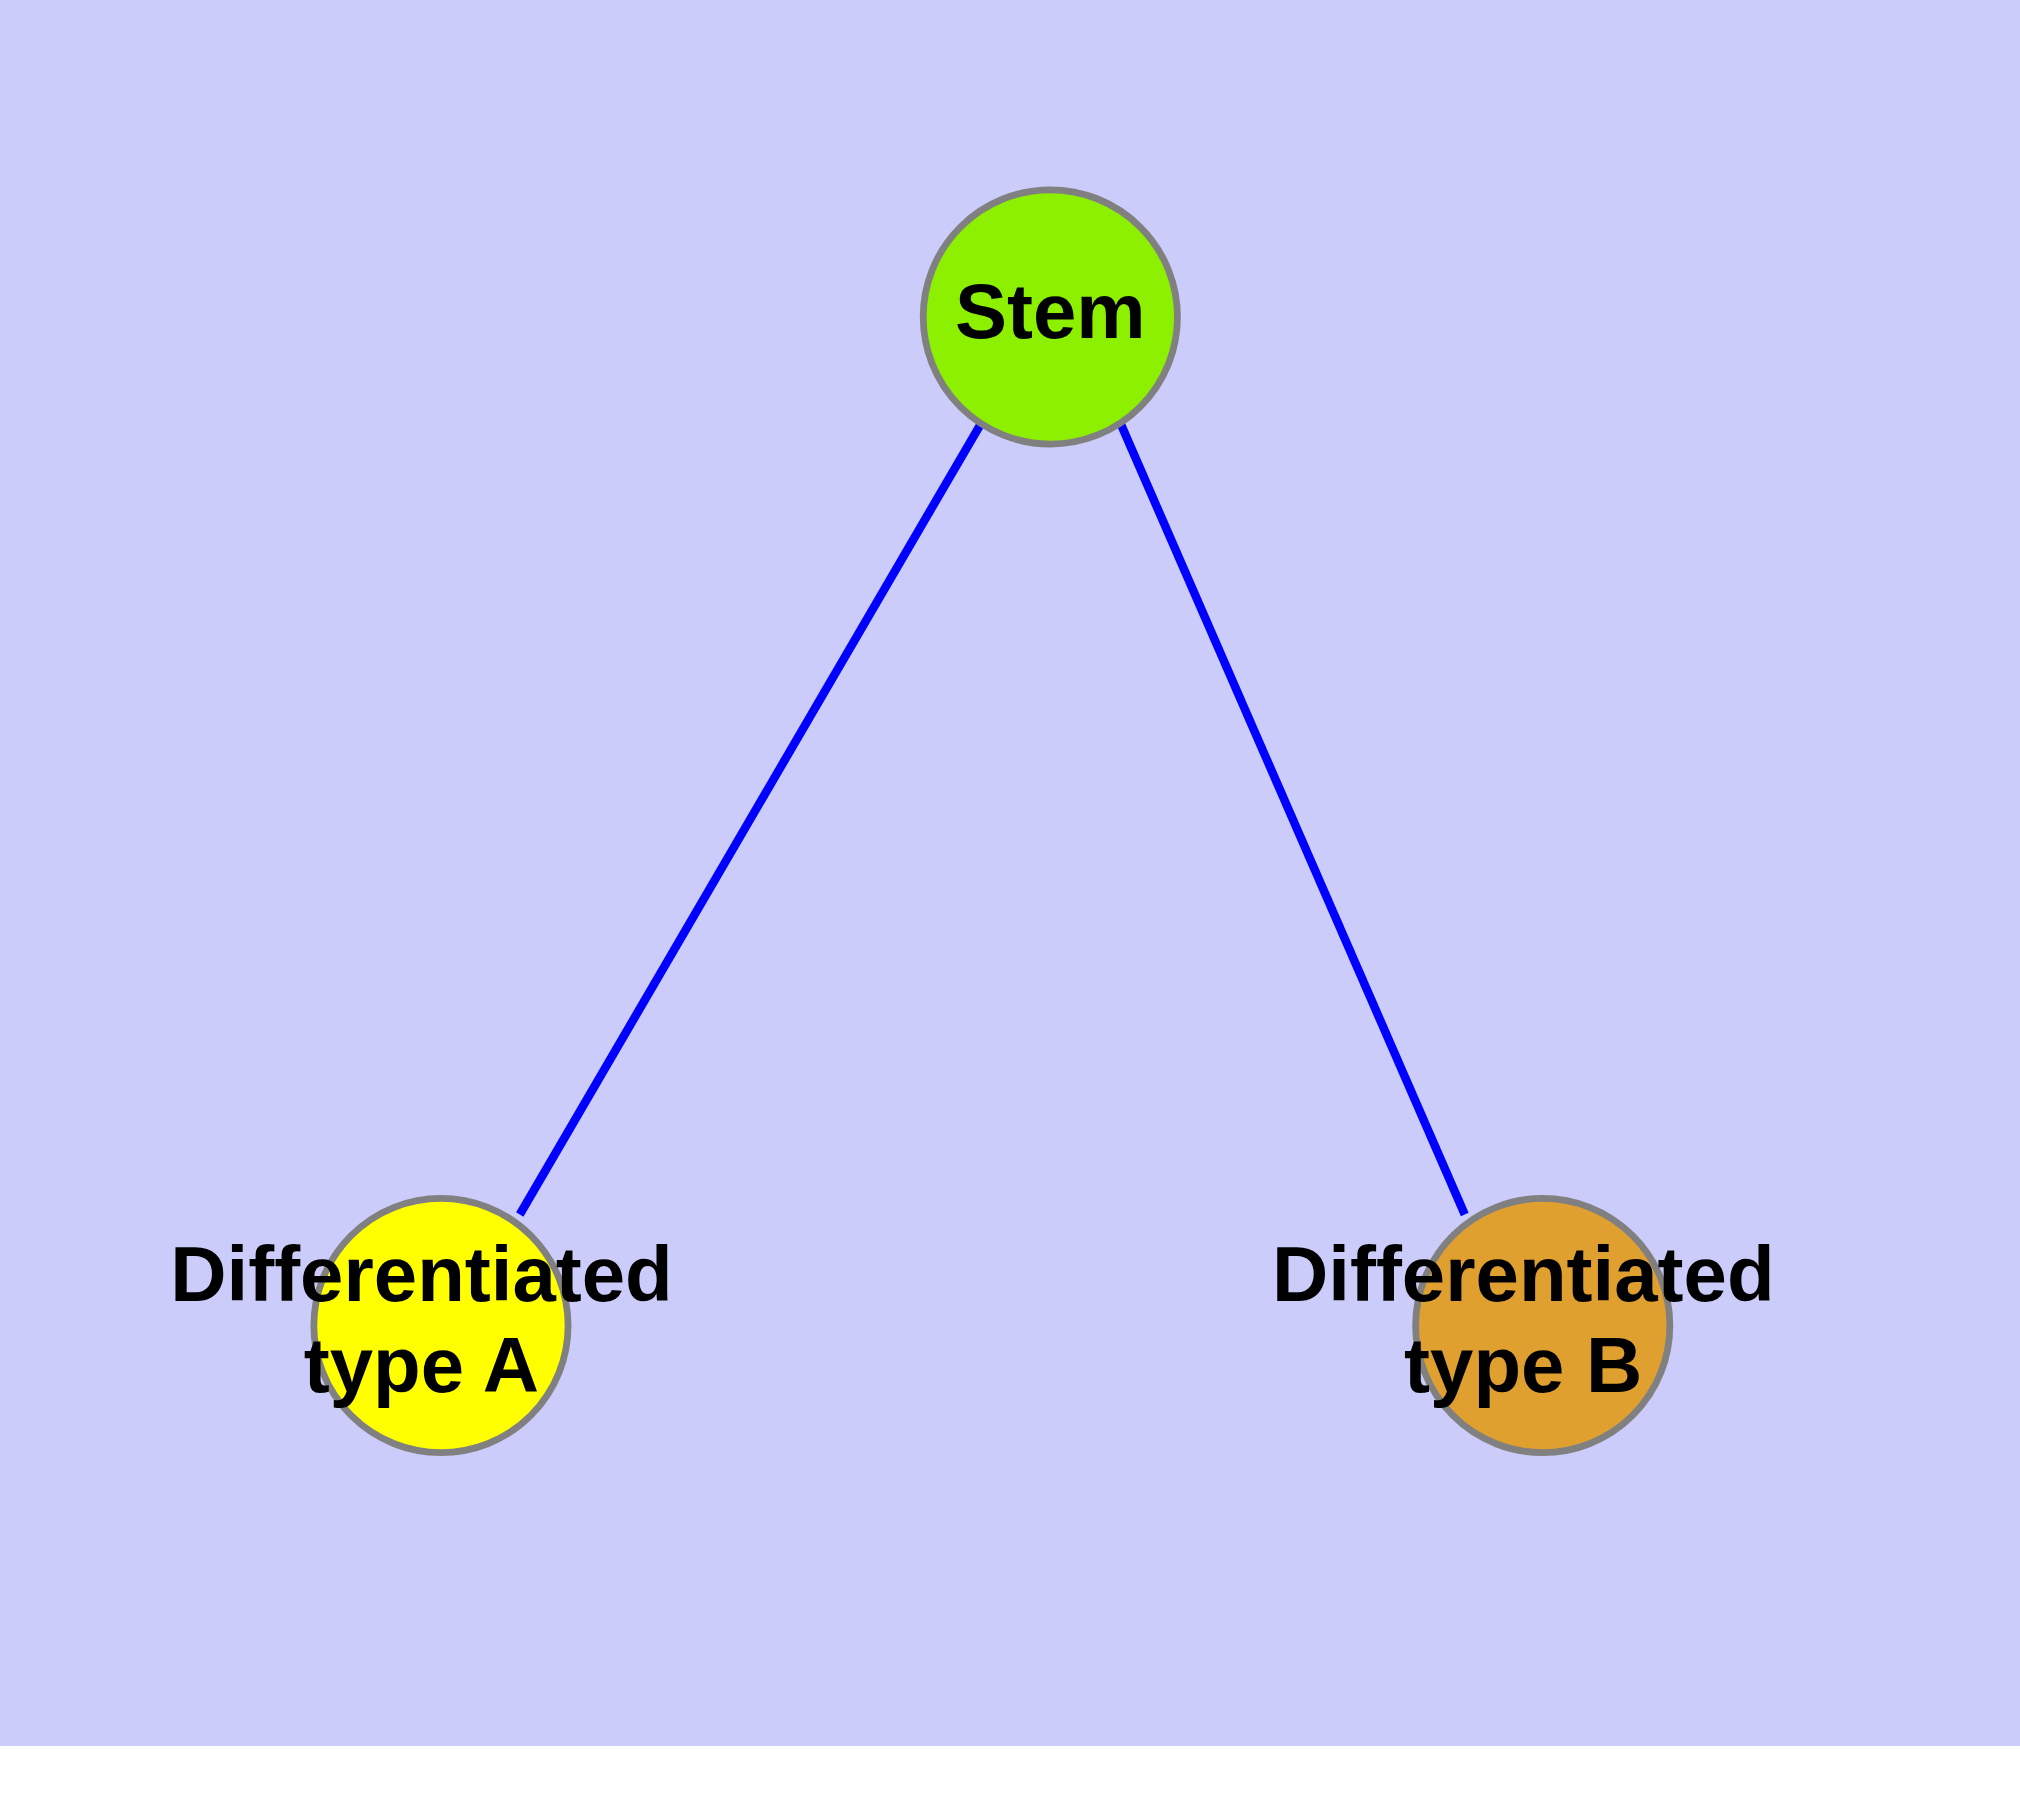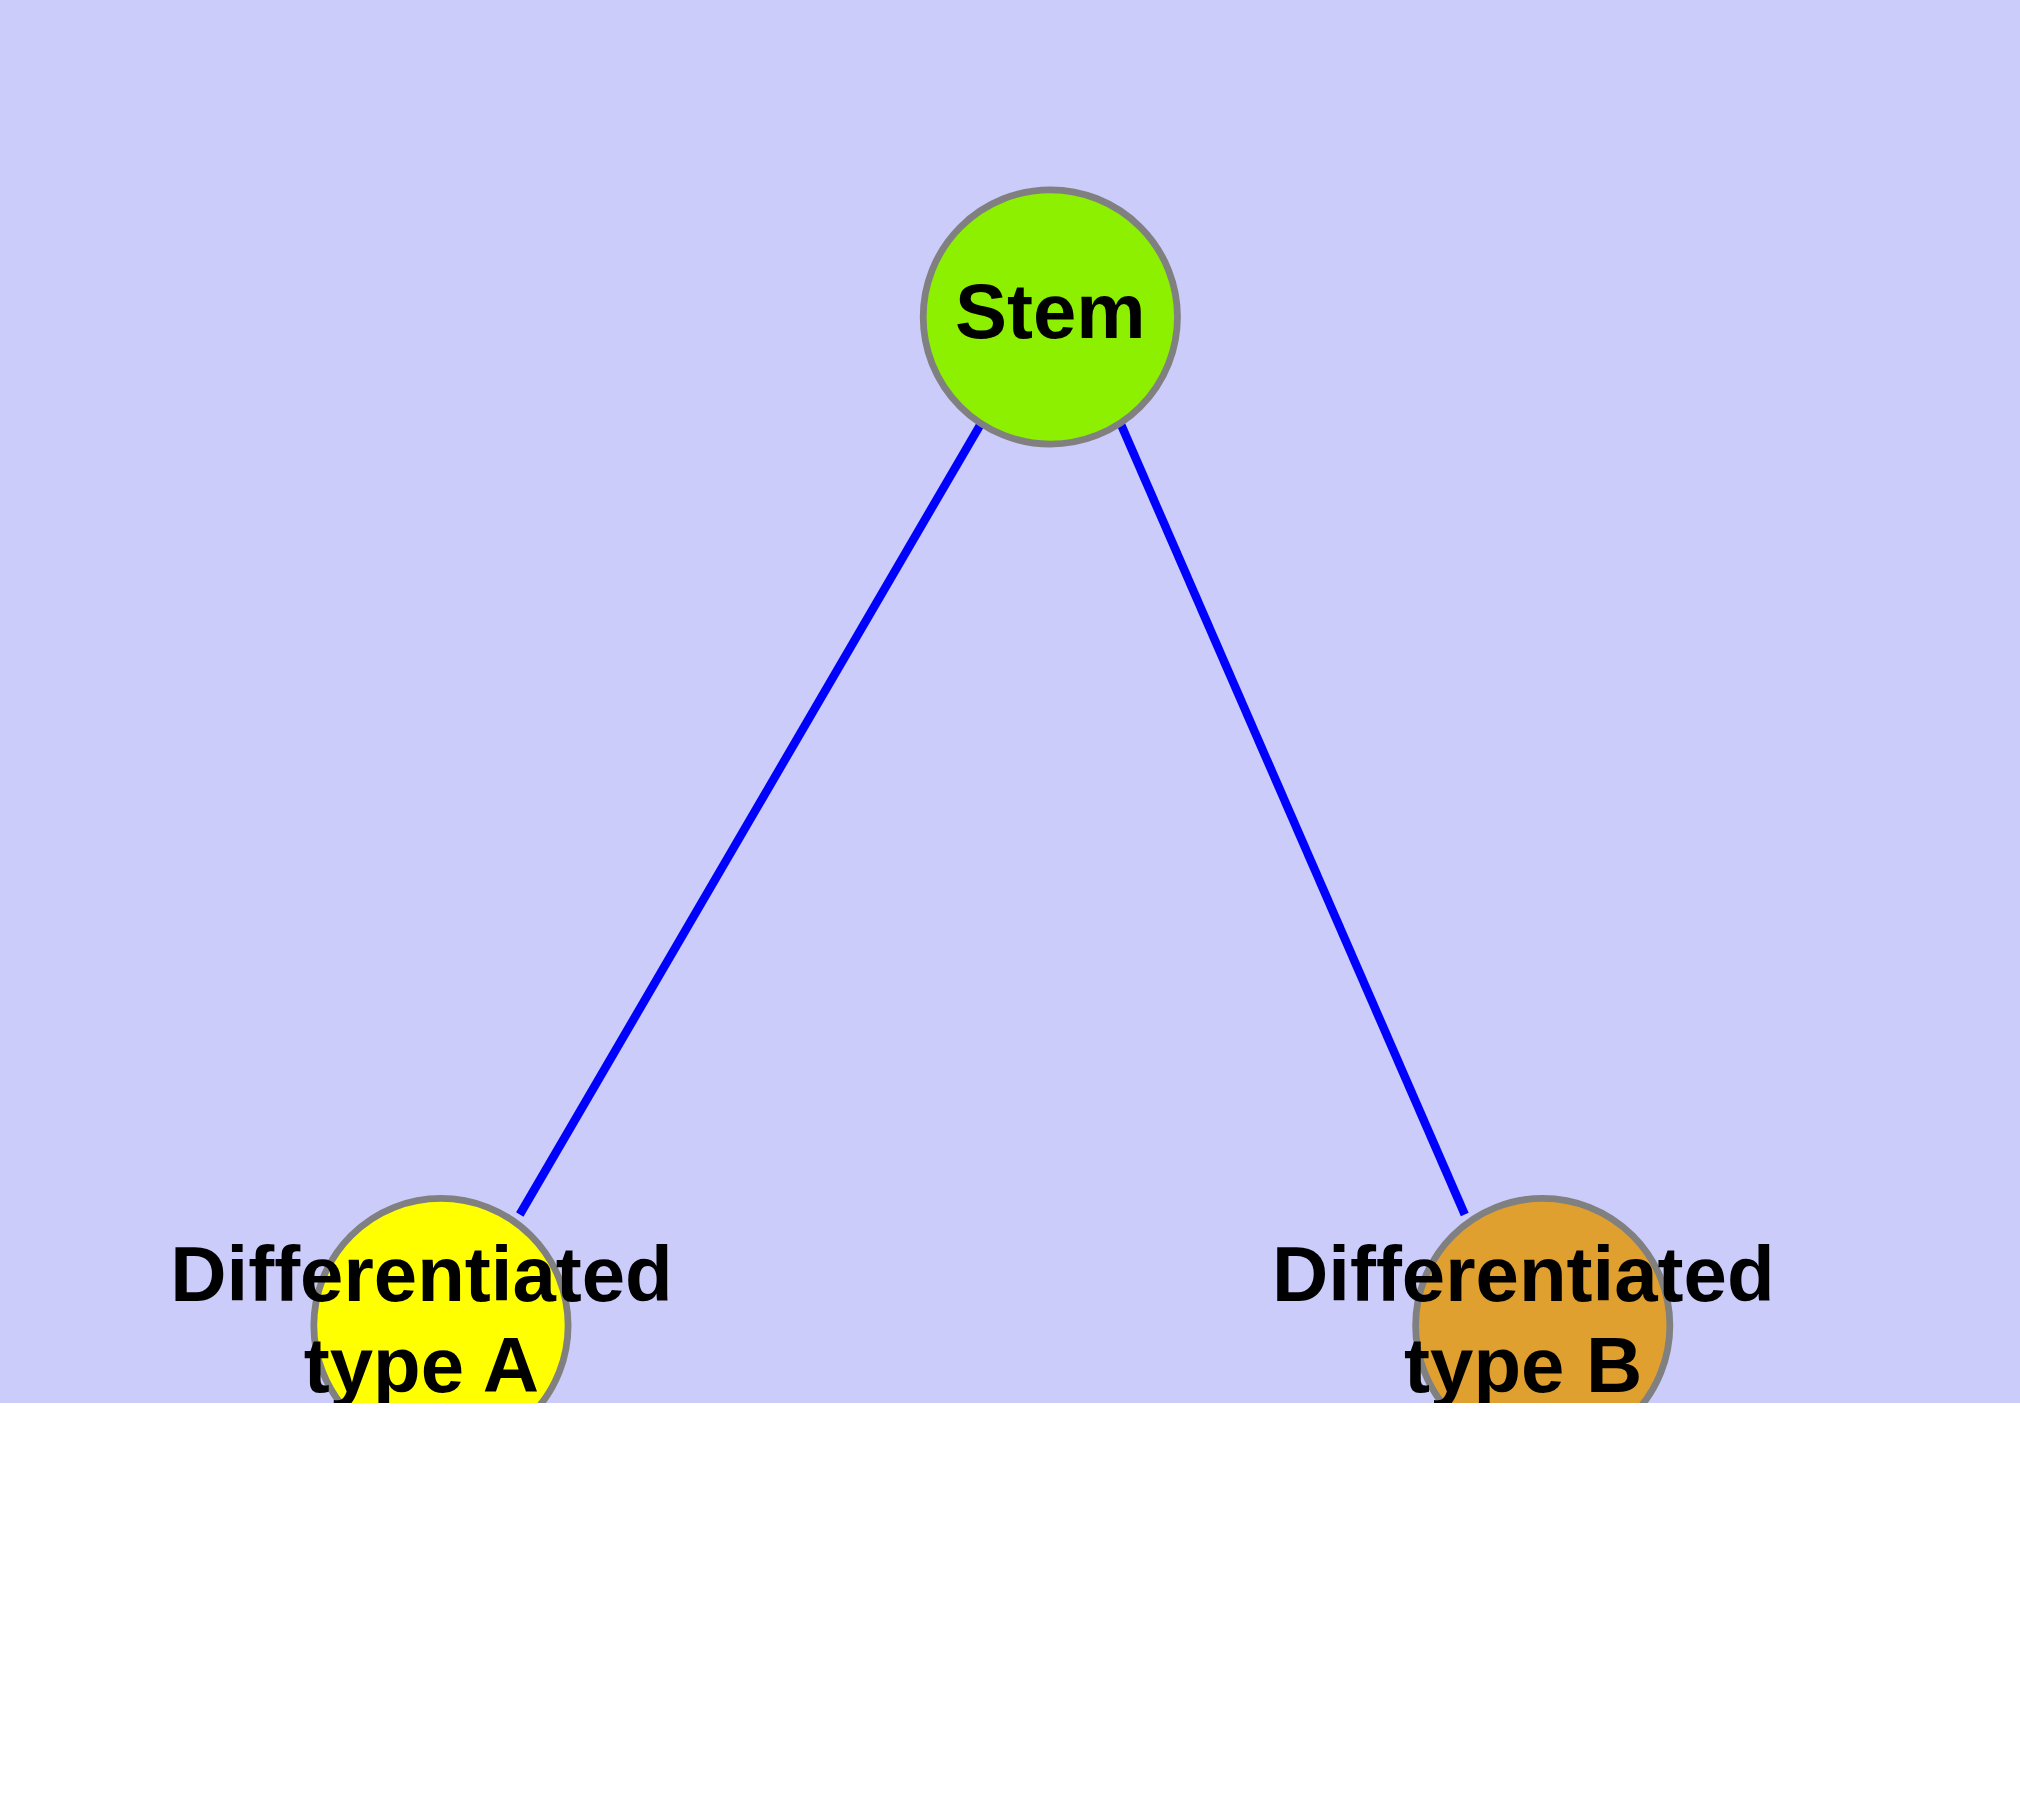--- a/index.html
+++ b/index.html
@@ -26,21 +26,21 @@
     font-family: "Liberation Sans", sans-serif;
     font-weight: bold;
     fill: #000000;
     text-anchor: middle;
     dominant-baseline: middle;
   }
 </style>
 </head>
 <body>
 
-<div id="canvas" style="width: 2021px; height: 1403px; background: rgb(204, 204, 251);">
+<div id="canvas" style="width: 2021px; height: 1746px; background: rgb(204, 204, 251);">
   <svg id="graph-svg" viewBox="0 0 2384 2138" xmlns="http://www.w3.org/2000/svg" style="width: 2021px; height: 1812px;">
     <rect id="bg-rect" x="0" y="0" width="2384" height="2138" fill="#ccccfb"></rect>
     <g id="edges-layer">
         <line x1="1157" y1="500" x2="613" y2="1433" stroke="#0000ff" stroke-width="10" stroke-linecap="butt"></line>
         <line x1="1322" y1="500" x2="1728" y2="1433" stroke="#0000ff" stroke-width="10" stroke-linecap="butt"></line>
       </g>
     <g id="nodes-layer">
         <g>
           <circle cx="1239" cy="374" r="150" fill="#8cf000" stroke="#808080" stroke-width="8"></circle>
           <text class="node-label" x="1239" y="374" font-size="92"><tspan x="1239">Stem</tspan></text>

